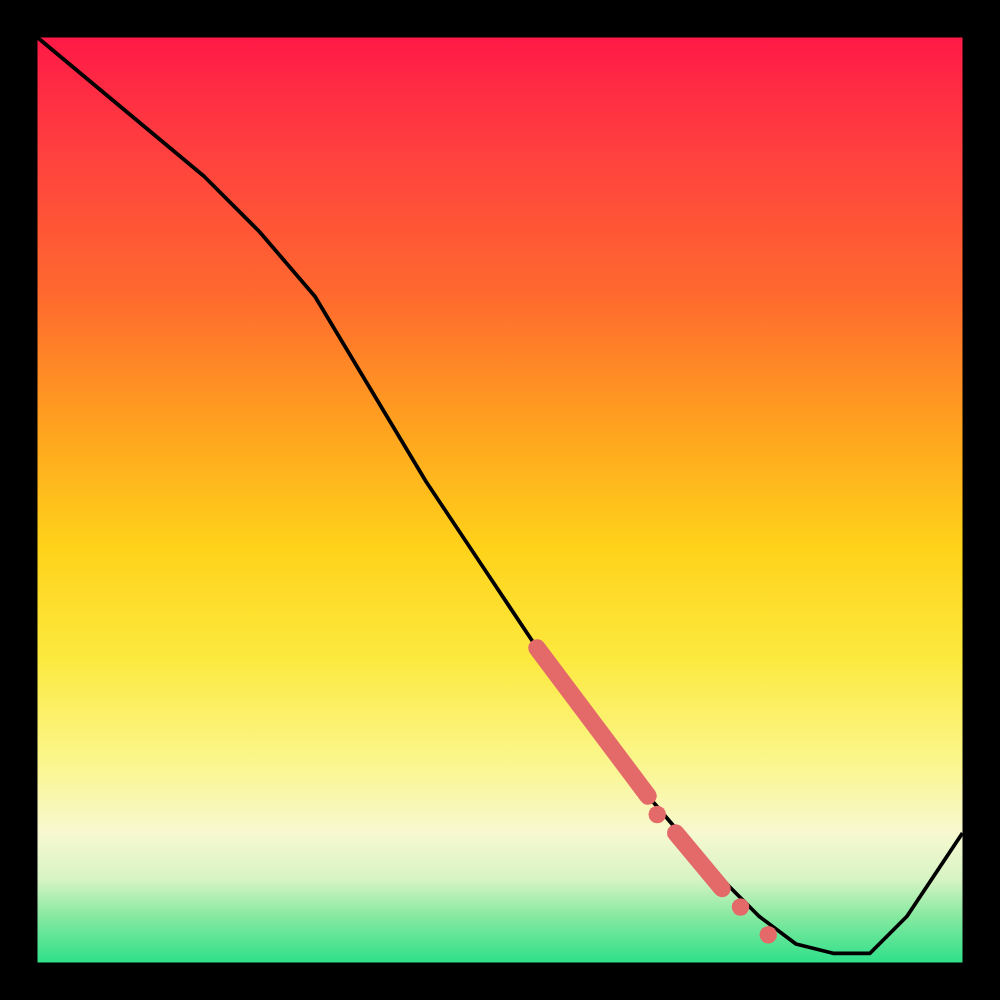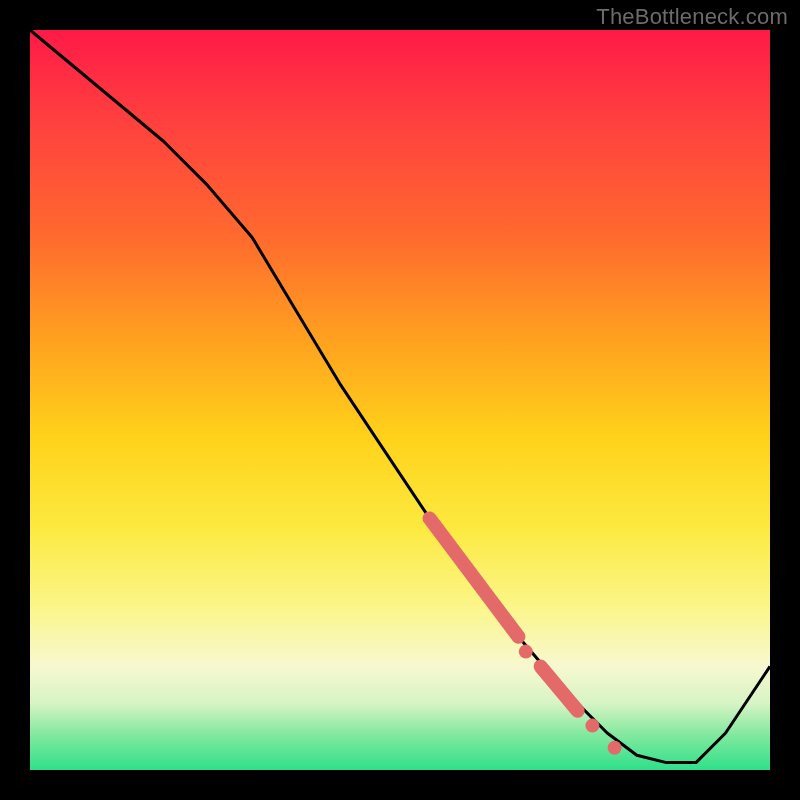--- a/index.html
+++ b/index.html
@@ -71,14 +71,13 @@
       </g>
     <g id="highlight-layer">
         <line x1="399.6" y1="488.4" x2="488.40000000000003" y2="606.8" stroke="#e46a6a" stroke-width="14" stroke-linecap="round"></line>
         <circle cx="495.8" cy="621.6" r="7" fill="#e46a6a"></circle>
         <line x1="510.59999999999997" y1="636.4" x2="547.6" y2="680.8" stroke="#e46a6a" stroke-width="14" stroke-linecap="round"></line>
         <circle cx="562.4" cy="695.6" r="7" fill="#e46a6a"></circle>
         <circle cx="584.6" cy="717.8" r="7" fill="#e46a6a"></circle>
       </g>
   </svg>
 
-  <div class="watermark">TheBottleneck.com</div>
 </div>
 
 </body></html>

